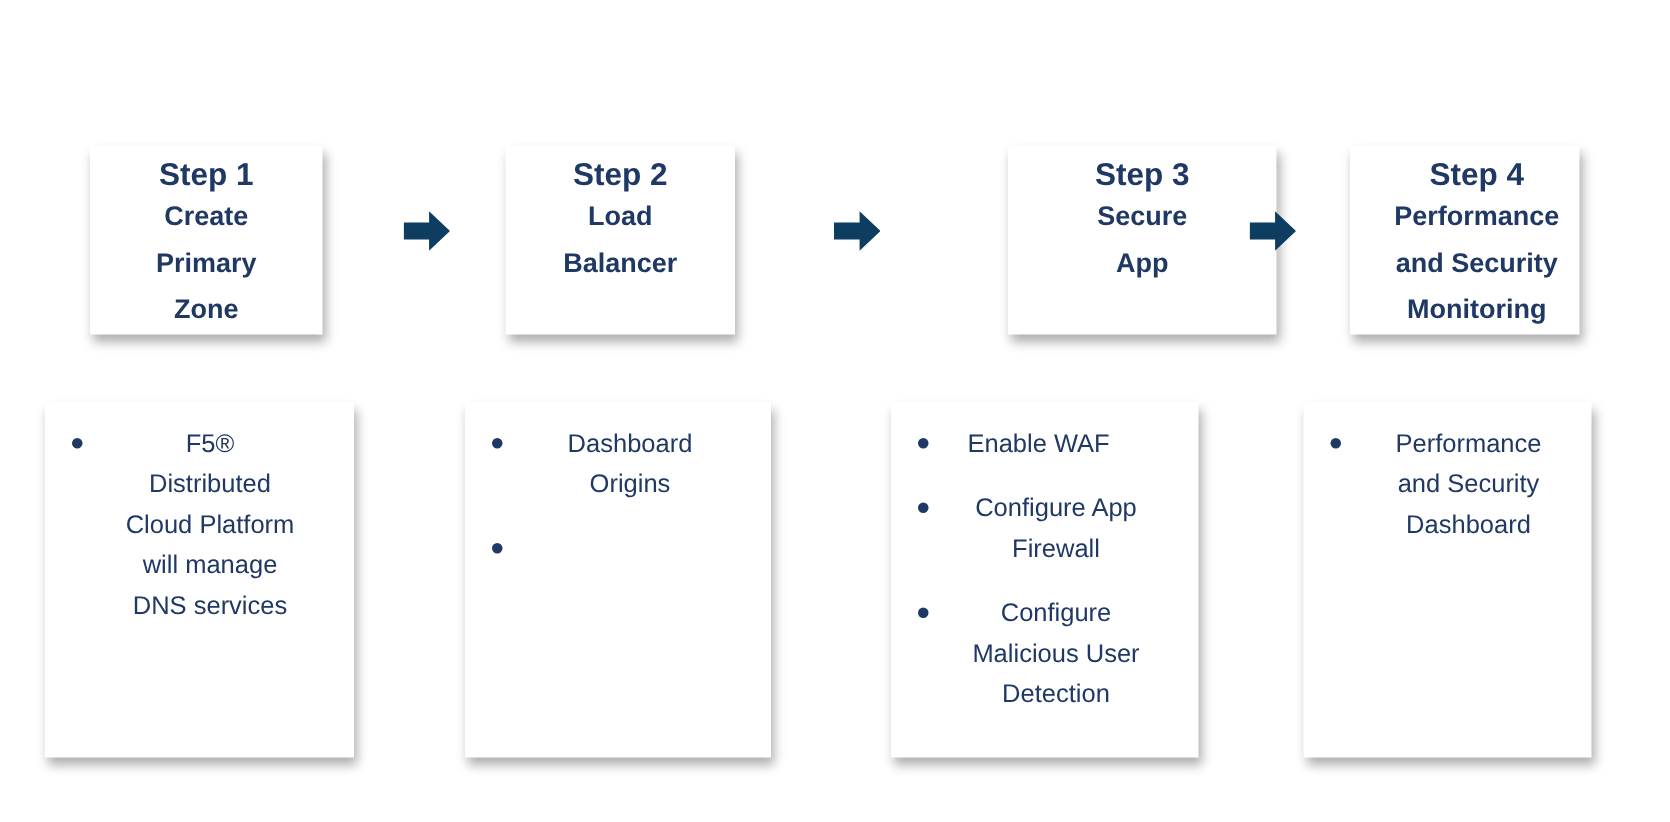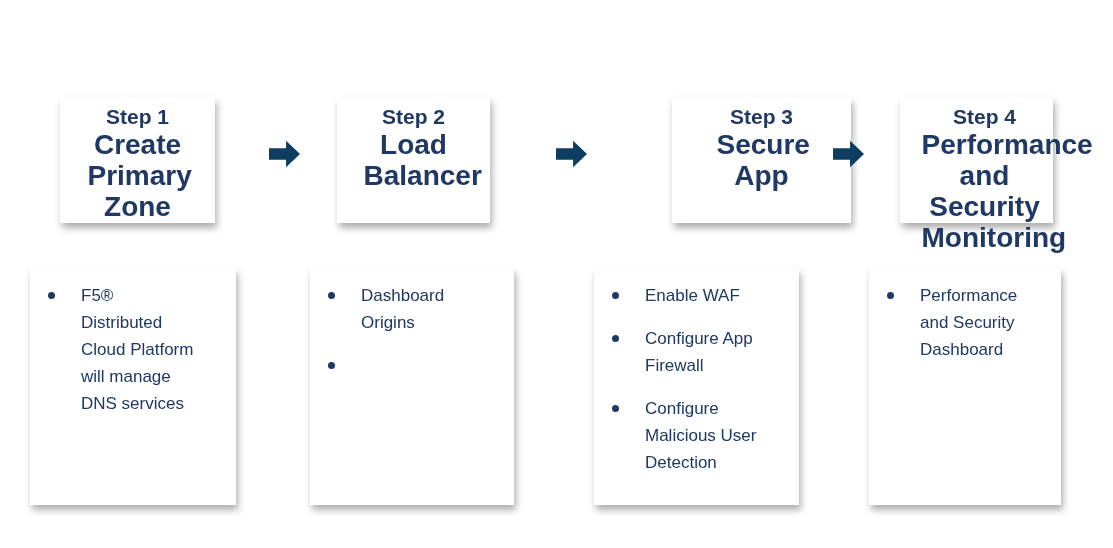--- a/index.html
+++ b/index.html
@@ -28,21 +28,21 @@
     text-align: center;
     box-sizing: border-box;
     padding-top: 8px;
   }
   .step-label {
     font-size: 21px;
     font-weight: bold;
     line-height: 24px;
   }
   .step-title {
-    font-size: 28px;
+    font-size: 18px;
     font-weight: bold;
     line-height: 31px;
     margin: 0 auto;
   }
   .h1 { left: 60px;  width: 155px; }
   .h2 { left: 337px; width: 153px; }
   .h3 { left: 624px; width: 179px; margin-left: 48px; }
   .h4 { left: 900px; width: 153px; padding-left: 16px; }
   .h1 .step-title { max-width: 100px; }
   .h2 .step-title { max-width: 100px; }
@@ -68,20 +68,21 @@
     padding: 14px 0 0 15px;
   }
   .d1 { left: 30px;  width: 206px; }
   .d2 { left: 310px; width: 204px; }
   .d3 { left: 594px; width: 205px; }
   .d4 { left: 869px; width: 192px; }
   ul.bullet-list {
     list-style: none;
     margin: 0;
     padding: 0;
+    text-align: center;
   }
   ul.bullet-list li {
     display: flex;
     align-items: flex-start;
     font-size: 17px;
     line-height: 27px;
   }
   ul.bullet-list li + li { margin-top: 16px; }
   .bullet-dot {
     flex: 0 0 auto;

